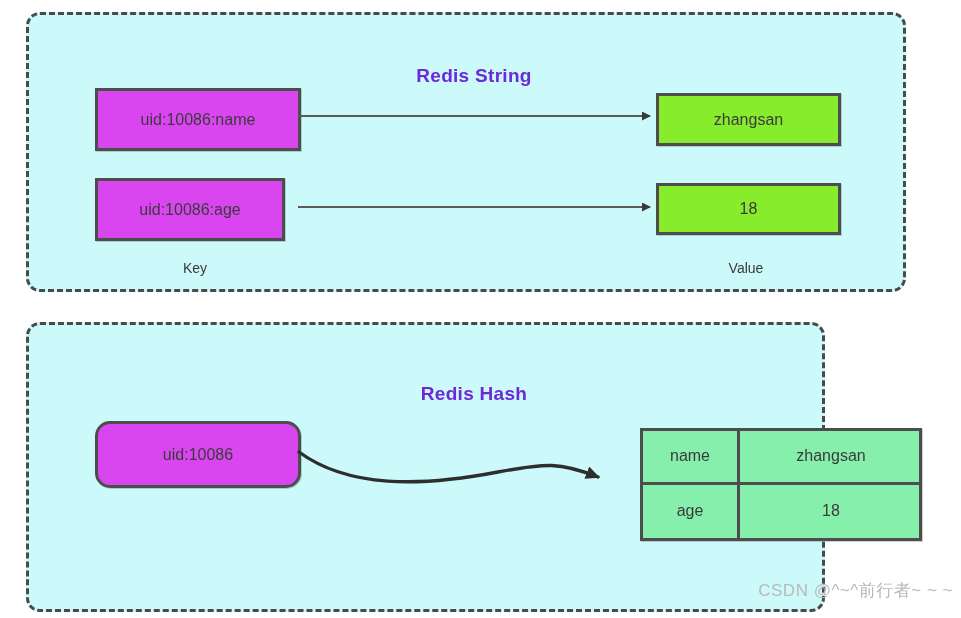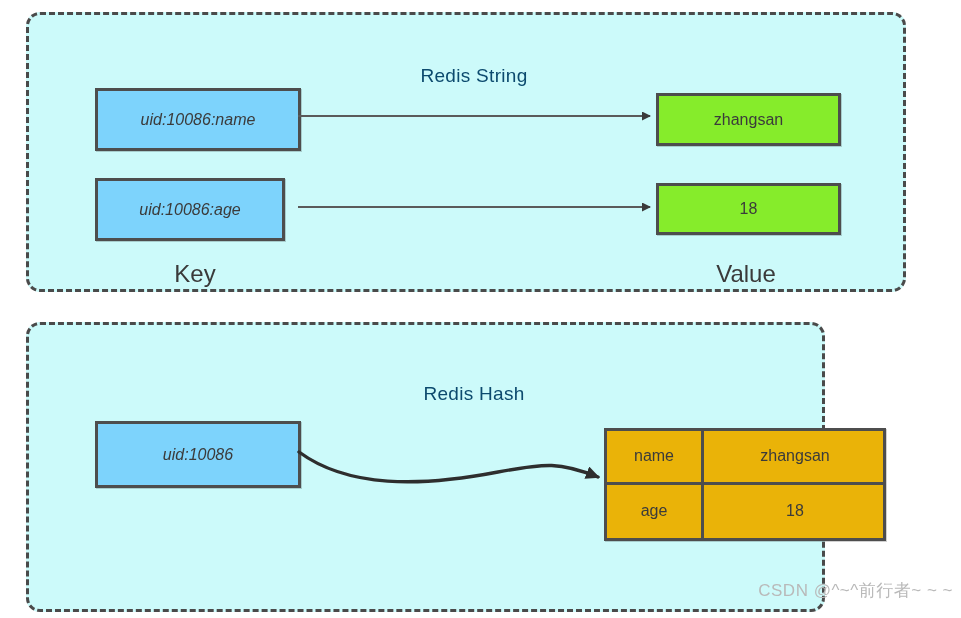--- a/index.html
+++ b/index.html
@@ -31,60 +31,61 @@
   #panel-hash {
     left: 26px;
     top: 322px;
     width: 799px;
     height: 290px;
   }
 
   .panel-title {
     position: absolute;
     font-size: 19px;
-    font-weight: normal;
-    color: #0c4a6e;
+    font-weight: bold;
+    color: #6d28d9;
     letter-spacing: 0.3px;
     text-align: left;
     white-space: nowrap;
     transform: translateX(-50%);
   }
 
   .node {
     position: absolute;
     box-sizing: border-box;
     border: 3px solid #4d4d4d;
     display: flex;
     align-items: center;
     justify-content: center;
     font-size: 16px;
     color: #3b3b3b;
     white-space: nowrap;
     box-shadow: 1px 1px 0 rgba(0,0,0,0.18);
   }
-  .node.key   { background: #7dd3fc; font-style: italic; }
+  .node.key   { background: #d946ef; }
   .node.value { background: #86ec2b; }
 
   .axis-label {
     position: absolute;
-    font-size: 24px;
+    font-size: 14px;
     color: #3a3a3a;
     white-space: nowrap;
     transform: translateX(-50%);
   }
 
   .hash-table {
     position: absolute;
     box-sizing: border-box;
     border: 3px solid #4d4d4d;
-    background: #eab308;
+    background: #86efac;
     display: grid;
     grid-template-columns: 97px 182px;
     grid-template-rows: 1fr 1fr;
     box-shadow: 1px 1px 0 rgba(0,0,0,0.18);
+    margin-left: 36px;
   }
   .hash-cell {
     display: flex;
     align-items: center;
     justify-content: center;
     font-size: 16px;
     color: #3b3b3b;
     white-space: nowrap;
     box-sizing: border-box;
   }
@@ -130,21 +131,21 @@
     <span>18</span>
   </div>
 
   <div class="axis-label" style="left:166px; top:245px;">Key</div>
   <div class="axis-label" style="left:717px; top:245px;">Value</div>
 </div>
 
 <div class="panel" id="panel-hash">
   <div class="panel-title" style="left:445px; top:58px;">Redis Hash</div>
 
-  <div class="node key" style="left:66px; top:96px; width:206px; height:67px;">
+  <div class="node key" style="left:66px; top:96px; width:206px; height:67px;border-radius:15px;">
     <span>uid:10086</span>
   </div>
 
   <div class="hash-table" style="left:575px; top:103px; width:282px; height:113px;">
     <div class="hash-cell c0 r0">name</div>
     <div class="hash-cell r0">zhangsan</div>
     <div class="hash-cell c0">age</div>
     <div class="hash-cell">18</div>
   </div>
 </div>

